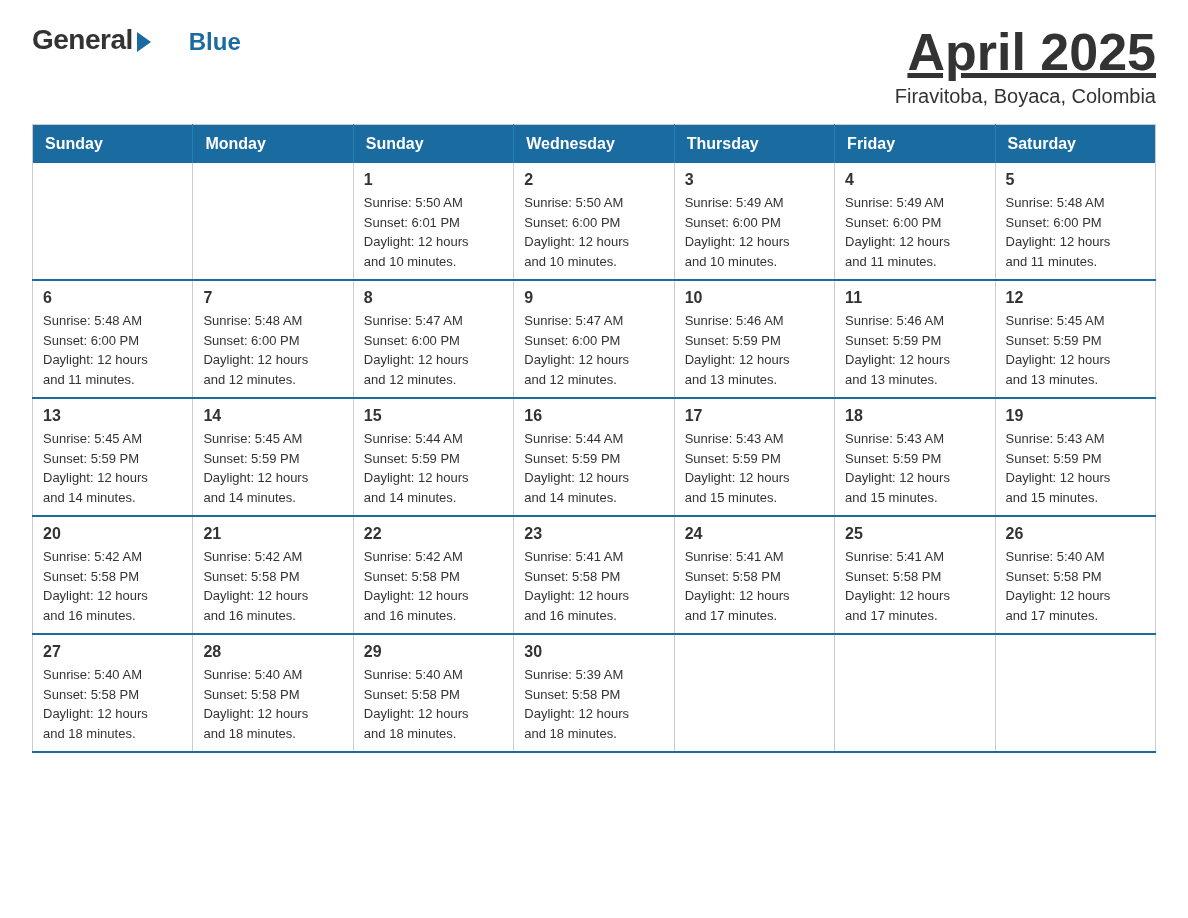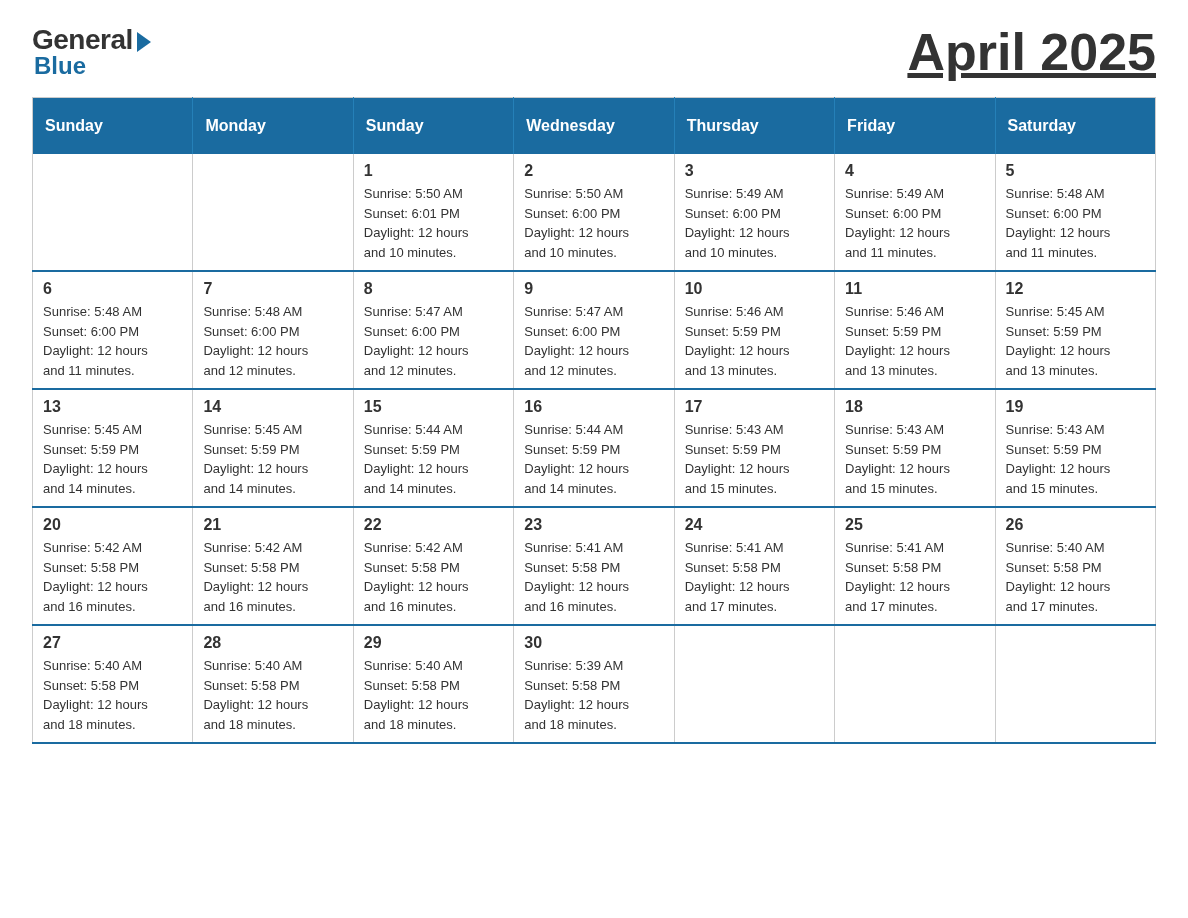--- a/index.html
+++ b/index.html
@@ -11,22 +11,23 @@
       min-height: 918px;
     }
     .header {
       display: flex;
       justify-content: space-between;
       align-items: flex-start;
       margin-bottom: 16px;
     }
     .logo {
       display: flex;
-      flex-direction: column;
-      align-items: flex-start;
+      flex-direction: row;
+      align-items: flex-end;
+      gap: 36px;
     }
     .logo-top {
       display: flex;
       align-items: center;
     }
     .logo-general {
       font-size: 28px;
       font-weight: bold;
       color: #333333;
       letter-spacing: -0.5px;
@@ -65,21 +66,21 @@
     .calendar-table {
       width: 100%;
       border-collapse: collapse;
       border: 1px solid #cccccc;
     }
     .calendar-table thead tr th {
       background-color: #1a6ba0;
       color: #ffffff;
       font-size: 16px;
       font-weight: bold;
-      padding: 19px 12px;
+      padding: 10px 12px;
       text-align: left;
       border-right: 1px solid #2580b8;
     }
     .calendar-table thead tr th:last-child {
       border-right: none;
       margin-left: 16px;
     }
     .calendar-table tbody tr td {
       vertical-align: top;
       padding: 8px 10px;
@@ -113,20 +114,21 @@
 <div class="header">
   <div class="logo">
     <div class="logo-top">
       <span class="logo-general">General</span>
       <div class="logo-arrow"></div>
     </div>
     <span class="logo-blue">Blue</span>
   </div>
   <div class="title-section">
     <div class="month-title">April 2025</div>
+    <div class="location-title">Firavitoba, Boyaca, Colombia</div>
   </div>
 </div>
 
 <table class="calendar-table">
   <thead>
     <tr>
     <th>Sunday</th>
         <th>Monday</th>
         <th>Sunday</th>
         <th>Wednesday</th>

